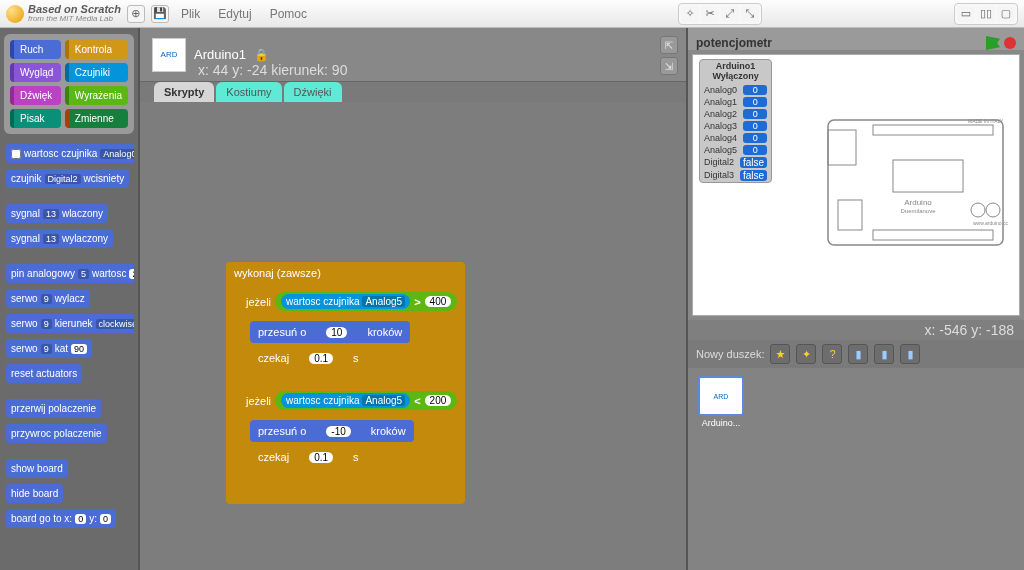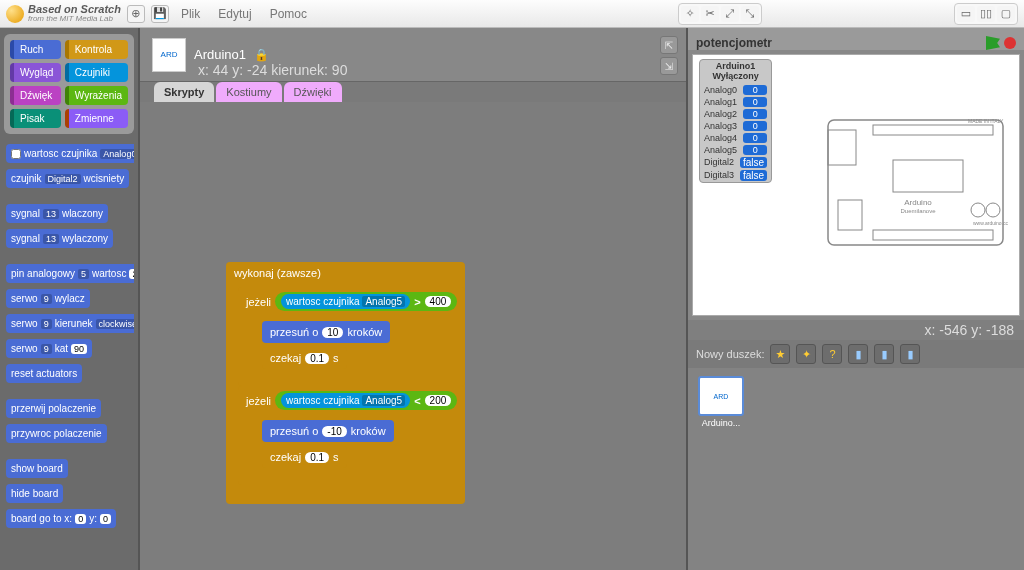--- a/index.html
+++ b/index.html
@@ -25,53 +25,53 @@
   .left-panel { width:138px; background:#6b6b6b; padding:6px 4px; display:flex; flex-direction:column; gap:6px; overflow:hidden; }
   .cat-grid { display:grid; grid-template-columns:1fr 1fr; gap:4px; background:#9a9a9a; padding:6px; border-radius:6px; }
   .cat-btn { font-size:10px; padding:4px 6px; border-radius:4px; color:#fff; cursor:pointer; border-left:4px solid rgba(0,0,0,0.3); }
   .cat-ruch { background:#4a6cd4; border-left-color:#2b4aa8; }
   .cat-kontrola { background:#d19817; border-left-color:#a97700; }
   .cat-wyglad { background:#8a55d7; border-left-color:#633aa6; }
   .cat-czujniki { background:#0494dc; border-left-color:#036ba0; }
   .cat-dzwiek { background:#bb42c3; border-left-color:#8c2e92; }
   .cat-wyrazenia { background:#5cb712; border-left-color:#3f8308; }
   .cat-pisak { background:#0a9078; border-left-color:#056957; }
-  .cat-zmienne { background:#8b5cf6; border-left-color:#ab3f04; }
+  .cat-zmienne { background:#15803d; border-left-color:#ab3f04; }
 
   .palette { flex:1; overflow-y:auto; padding:4px 2px; }
   .palette::-webkit-scrollbar{width:0}
   .pblock { background:#4a6cd4; color:#fff; font-size:10px; padding:4px 5px; border-radius:4px; margin-bottom:6px; display:inline-flex; align-items:center; gap:3px; cursor:grab; white-space:nowrap; }
   .pblock .slot { background:#fff; color:#000; padding:0 3px; border-radius:3px; font-size:9px; }
   .pblock .ddslot { background:#3a56a8; color:#fff; padding:0 3px; border-radius:2px; font-size:9px; }
   .psection-gap { height:10px; }
 
   
   .center { flex:1; background:#7a7a7a; display:flex; flex-direction:column; border-left:2px solid #555; border-right:2px solid #555; }
   .center-header { height:54px; background:#888; display:flex; align-items:center; gap:8px; padding:0 12px; position:relative; border-bottom:1px solid #666;}
   .center-header .right-icons { position:absolute; right:8px; top:8px; display:flex; flex-direction:column; gap:3px; }
   .right-icons .tb-icon { background:#999; border-color:#777; color:#eee; font-size:10px; }
   .sprite-thumb { width:34px;height:34px; background:#fff; border:1px solid #ccc; display:flex;align-items:center;justify-content:center; font-size:8px; color:#06c; }
   .sprite-name { color:#fff; font-size:13px; }
   .sprite-lock { color:#ccc; font-size:12px; }
   .sprite-coords { font-size:14px; color:#ddd; position:absolute; left:58px; top:34px; }
   .tabbar { display:flex; gap:2px; padding-left:14px; background:#7a7a7a; }
-  .tab { background:#f0abfc; color:#555; font-size:11px; padding:4px 10px; border-radius:6px 6px 0 0; cursor:pointer; }
+  .tab { background:#5eead4; color:#555; font-size:11px; padding:4px 10px; border-radius:6px 6px 0 0; cursor:pointer; }
   .tab.active { background:#d6d6d6; color:#333; font-weight:bold; }
   .script-area { flex:1; background:#7d7d7d; position:relative; overflow:hidden; }
 
   
   .stack { position:absolute; left:86px; top:160px; }
   .hat { background:#d19817; color:#fff; padding:5px 10px 5px 10px; border-radius:14px 14px 3px 3px; font-size:11px; display:inline-flex; align-items:center; gap:5px; }
   .hat::before{content:"";display:inline-block;width:0;}
   .flag-mini { width:12px;height:10px; background:#2a9d2a; clip-path: polygon(0 0,100% 20%,80% 50%,100% 80%,0 100%); }
   .cblock { background:#c48a0c; color:#fff; font-size:11px; border-radius:4px; }
   .cblock .head { padding:5px 8px; display:flex; align-items:center; gap:4px; flex-wrap:wrap; }
   .cblock .body { margin-left:12px; padding:3px 0; }
   .cblock .foot { height:12px; }
-  .cmd { background:#4a6cd4; color:#fff; font-size:11px; padding:5px 8px; border-radius:4px; margin:2px 12px; display:inline-flex; align-items:center; gap:4px; }
+  .cmd { background:#4a6cd4; color:#fff; font-size:11px; padding:5px 8px; border-radius:4px; margin:2px 0; display:inline-flex; align-items:center; gap:20px; }
   .num-slot { background:#fff; color:#000; border-radius:8px; padding:0 5px; font-size:10px; }
   .bool-block { background:#5cb712; border-radius:10px; padding:2px 6px; display:inline-flex; align-items:center; gap:4px; }
   .sensor-block { background:#0494dc; border-radius:8px; padding:2px 5px; display:inline-flex; align-items:center; gap:3px; font-size:10px; }
   .sensor-block .ddslot { background:#0375ad; padding:0 3px; border-radius:2px; }
   .op-sym { color:#fff; font-weight:bold; }
 
   
   .right-panel { width:336px; background:#888; display:flex; flex-direction:column; }
   .stage-title { height:22px; background:#9a9a9a; display:flex; align-items:flex-end; padding:0 8px; color:#333; font-weight:bold; font-size:12px; justify-content:space-between; }
   .stage-title .flags { display:flex; gap:4px; align-items:center; }

